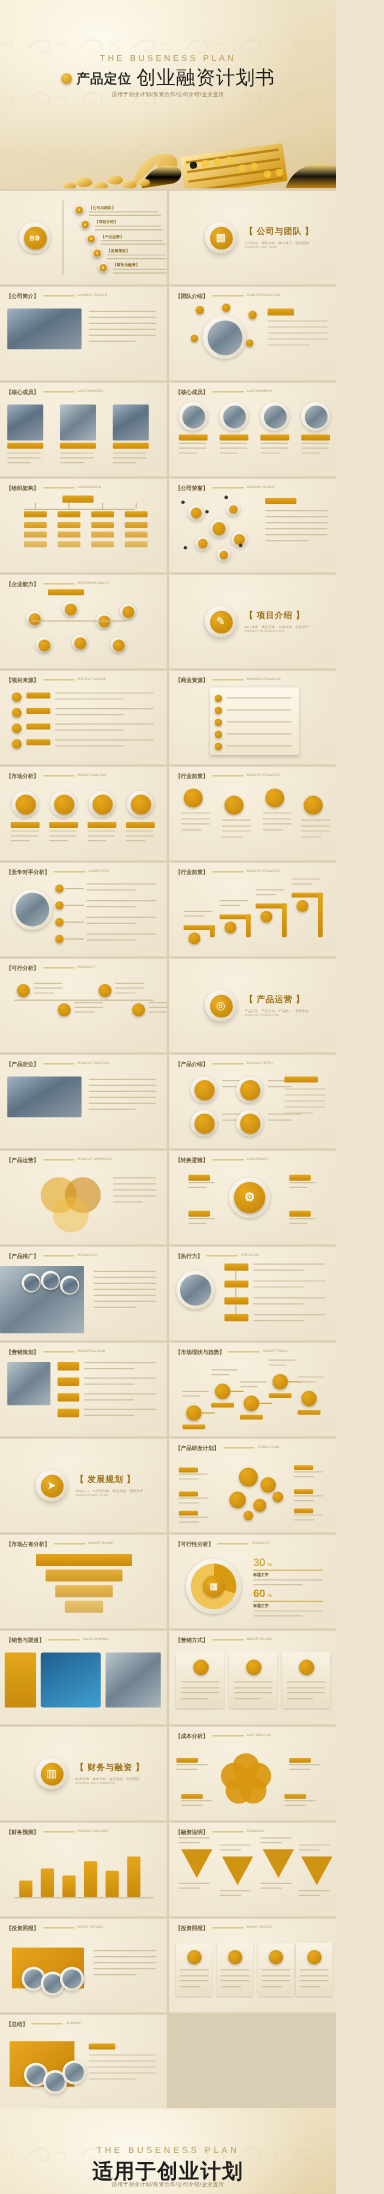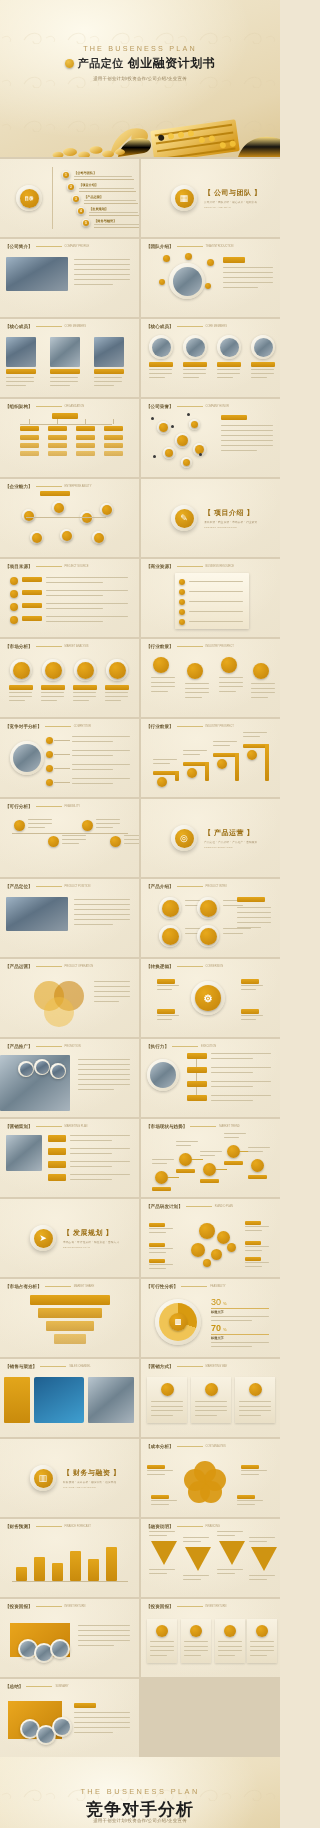--- a/index.html
+++ b/index.html
@@ -34,21 +34,21 @@
   .hero-dot {
     width: 9px; height: 9px; border-radius: 50%;
     background: radial-gradient(circle at 35% 30%, #f0c24a, #c9900f);
     box-shadow: 0 1px 2px rgba(0,0,0,.3);
     flex: 0 0 auto;
   }
   .hero-badge {
     font-size: 11px; font-weight: bold; color: #2d2d2d; letter-spacing: .5px;
   }
   .hero-main {
-    font-size: 12px; font-weight: bold; color: #1e1e1e; letter-spacing: .5px;
+    font-size: 16px; font-weight: normal; color: #1e1e1e; letter-spacing: .5px;
   }
   .hero-sub {
     position: absolute; left: 0; right: 0; top: 76px;
     text-align: center; font-size: 4.4px; color: #8a7550; letter-spacing: .3px;
   }
   .gold-art { position: absolute; bottom: 0; left: 0; width: 280px; height: 62px; }
 
   
   .grid {
     display: grid; grid-template-columns: 1fr 1fr;
@@ -941,21 +941,21 @@
           <div style="width:38px;height:38px;border-radius:50%;background:conic-gradient(#d89a10 0 30%,#f0c455 30% 100%);display:flex;align-items:center;justify-content:center">
             <div class="circ" style="width:18px;height:18px;font-size:7px">▥</div>
           </div>
         </div>
         <div style="position:absolute;left:70px;top:18px;font-size:9px;font-weight:normal;color:#c99412">30</div>
         <div style="position:absolute;left:82px;top:22px;font-size:4px;color:#c99412">%</div>
         <div class="line" style="position:absolute;left:70px;top:29px;width:58px;background:#d9b45c"></div>
         <div style="position:absolute;left:70px;top:31px;font-size:3.2px;font-weight:bold;color:#6b5a33">标题文字</div>
         <div class="txtblk" style="position:absolute;left:70px;top:37px;width:58px"></div>
         <div class="txtblk" style="position:absolute;left:70px;top:40.6px;width:40.599999999999994px"></div>
-        <div style="position:absolute;left:70px;top:44px;font-size:9px;font-weight:bold;color:#c99412">70</div>
+        <div style="position:absolute;left:70px;top:44px;font-size:9px;font-weight:bold;color:#c99412">60</div>
         <div style="position:absolute;left:82px;top:48px;font-size:4px;color:#c99412">%</div>
         <div class="line" style="position:absolute;left:70px;top:55px;width:58px;background:#d9b45c"></div>
         <div style="position:absolute;left:70px;top:57px;font-size:3.2px;font-weight:bold;color:#6b5a33">标题文字</div>
         <div class="txtblk" style="position:absolute;left:70px;top:63px;width:58px"></div>
         <div class="txtblk" style="position:absolute;left:70px;top:66.6px;width:40.599999999999994px"></div>
       </div>
       <div class="slide">
         <div class="paper"></div>
         <div class="s-head">
           <span class="bk">【销售与渠道】</span>
@@ -1152,17 +1152,17 @@
         <div class="txtblk" style="position:absolute;left:74px;top:48px;width:56px"></div>
         <div class="txtblk" style="position:absolute;left:74px;top:53px;width:39.199999999999996px"></div>
       </div>
     </div>
 
   <div class="footer">
     <svg class="swirls" viewBox="0 0 280 138" preserveAspectRatio="none">
       <rect width="280" height="138" fill="url(#sw)"></rect>
     </svg>
     <div class="f-en">THE BUSENESS PLAN</div>
-    <div class="f-title">竞争对手分析</div>
+    <div class="f-title">适用于创业计划</div>
     <div class="f-sub">适用于创业计划/投资合作/公司介绍/企业宣传</div>
 
   </div>
 </div>
 
 </body></html>

